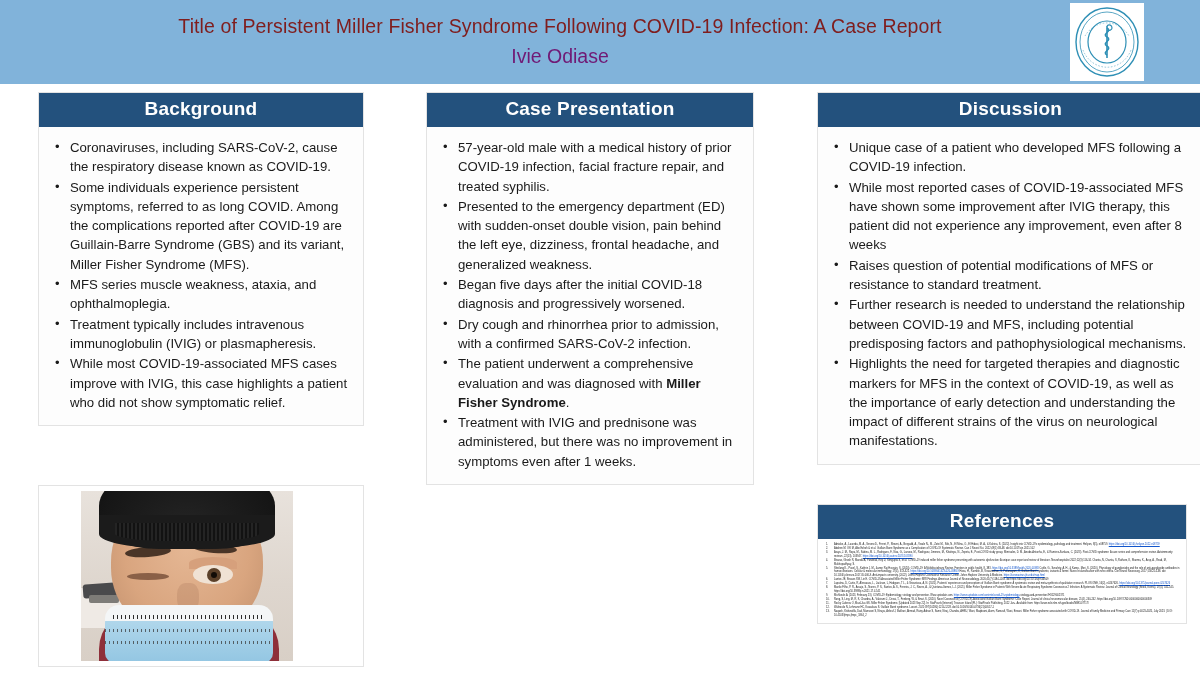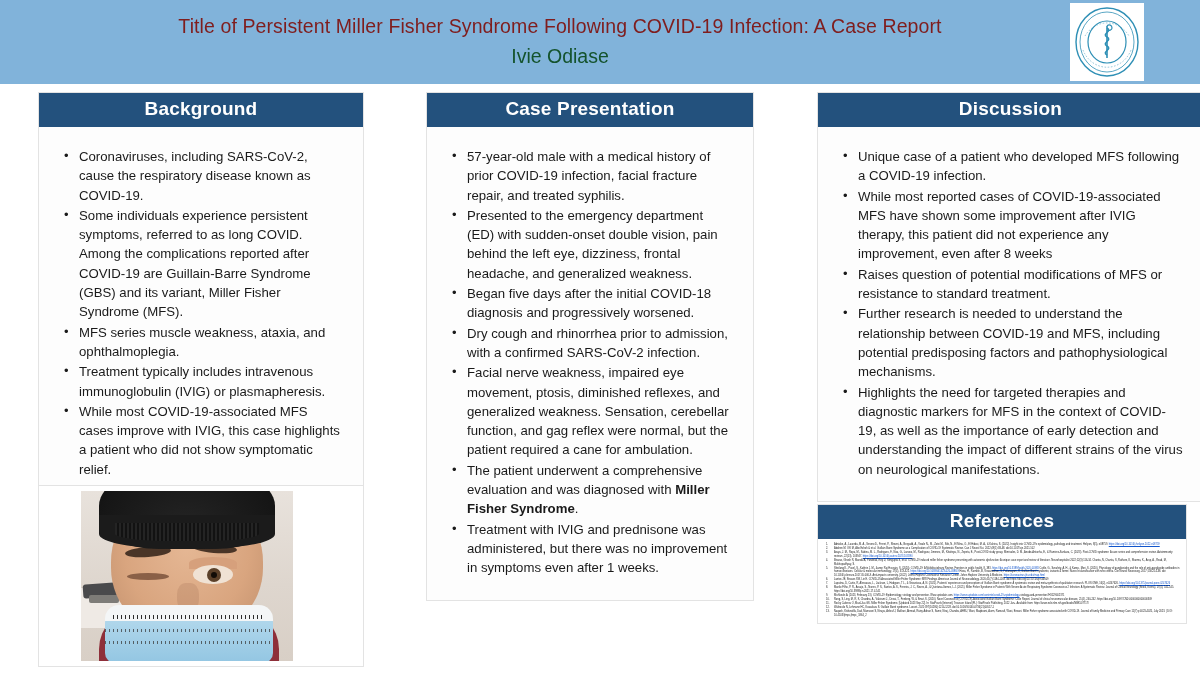--- a/index.html
+++ b/index.html
@@ -34,21 +34,21 @@
     font-size: 19.5px;
     line-height: 28px;
     color: #7f1d1d;
     font-weight: 400;
     letter-spacing: .1px;
     white-space: nowrap;
   }
   .poster-author {
     font-size: 19.5px;
     line-height: 28px;
-    color: #14532d;
+    color: #701a75;
     font-weight: 400;
     margin-top: 2px;
   }
   .logo-box {
     position: absolute;
     left: 1070px; top: 3px;
     width: 74px; height: 78px;
     background: #ffffff;
     display: flex;
     align-items: center;
@@ -78,21 +78,21 @@
     text-align: center;
     padding: 5px 0 7px 0;
     letter-spacing: .2px;
   }
   .panel-body {
     padding: 8px 8px 10px 4px;
     background: #fdfdfd;
   }
 
   ul.bullets {
-    margin: 12px;
+    margin: 3px;
     padding: 0 0 0 22px;
     list-style: none;
   }
   ul.bullets li {
     position: relative;
     font-size: 13.2px;
     line-height: 19.3px;
     color: #1a1a1a;
     margin: 0 0 1px 0;
     padding-left: 2px;
@@ -327,21 +327,20 @@
 
 <div class="col col-2">
   <div class="panel">
     <div class="panel-header">Case Presentation</div>
     <div class="panel-body">
       <ul class="bullets">
           <li>57-year-old male with a medical history of prior COVID-19 infection, facial fracture repair, and treated syphilis.</li>
           <li>Presented to the emergency department (ED) with sudden-onset double vision, pain behind the left eye, dizziness, frontal headache, and generalized weakness.</li>
           <li>Began five days after the initial COVID-18 diagnosis and progressively worsened.</li>
           <li>Dry cough and rhinorrhea prior to admission, with a confirmed SARS-CoV-2 infection.</li>
-          <li>Facial nerve weakness, impaired eye movement, ptosis, diminished reflexes, and generalized weakness. Sensation, cerebellar function, and gag reflex were normal, but the patient required a cane for ambulation.</li>
           <li>The patient underwent a comprehensive evaluation and was diagnosed with <b>Miller Fisher Syndrome</b>.</li>
           <li>Treatment with IVIG and prednisone was administered, but there was no improvement in symptoms even after 1 weeks.</li>
         </ul>
     </div>
   </div>
 </div>
 
 <div class="col col-3">
   <div class="panel">
     <div class="panel-header">Discussion</div>

